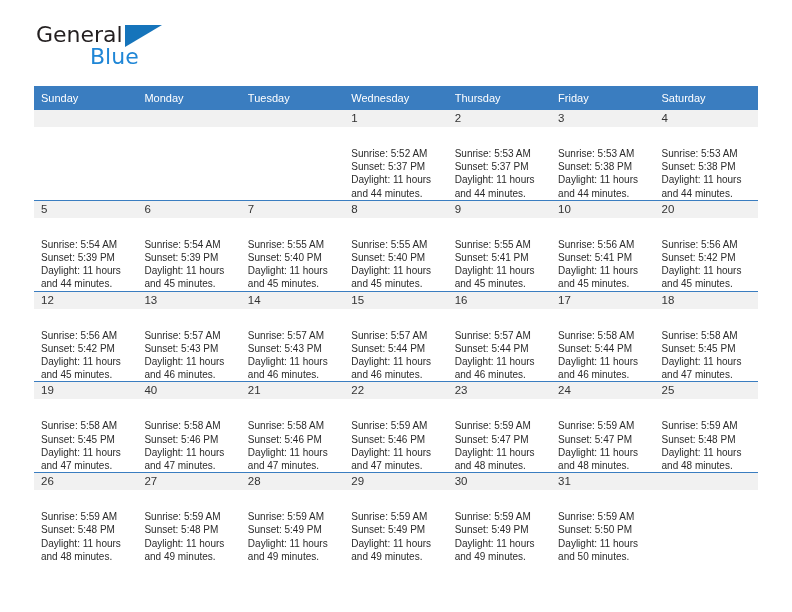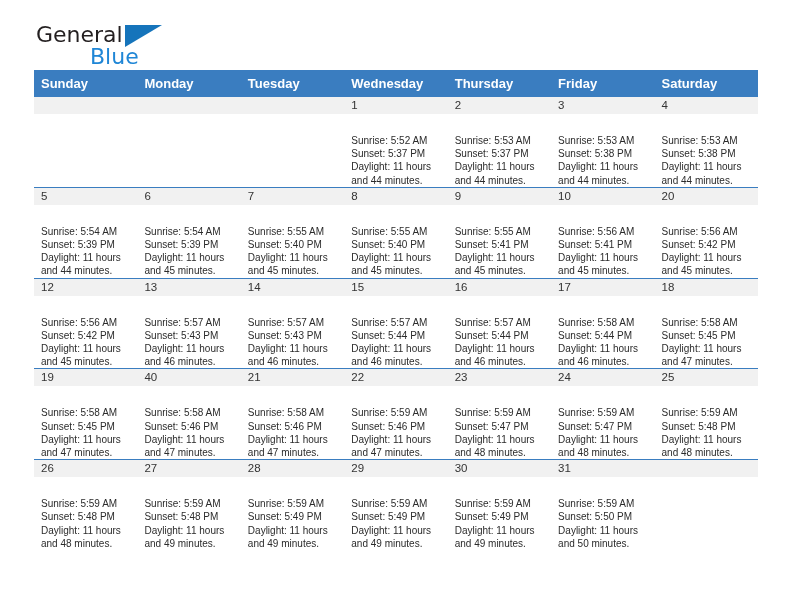--- a/index.html
+++ b/index.html
@@ -17,21 +17,21 @@
   .page {
     width: 792px;
     height: 612px;
     position: relative;
     box-sizing: border-box;
     padding: 0 34px;
   }
 
   
   .header {
-    height: 70px;
+    height: 86px;
     position: relative;
     display: flex;
     align-items: flex-start;
     justify-content: space-between;
     padding-top: 22px;
     box-sizing: border-box;
   }
   .logo {
     position: relative;
     width: 135px;
@@ -86,22 +86,22 @@
 
   
   .calendar {
     width: 724px;
     border-collapse: collapse;
     table-layout: fixed;
   }
   .calendar th {
     background: #3a7dc0;
     color: #ffffff;
-    font-size: 13px;
-    font-weight: 700;
+    font-size: 11px;
+    font-weight: 400;
     text-align: left;
     padding: 6px 0 6px 7px;
     height: 20px;
     box-sizing: border-box;
     border: none;
   }
   .calendar td {
     vertical-align: top;
     padding: 0;
     border: none;

